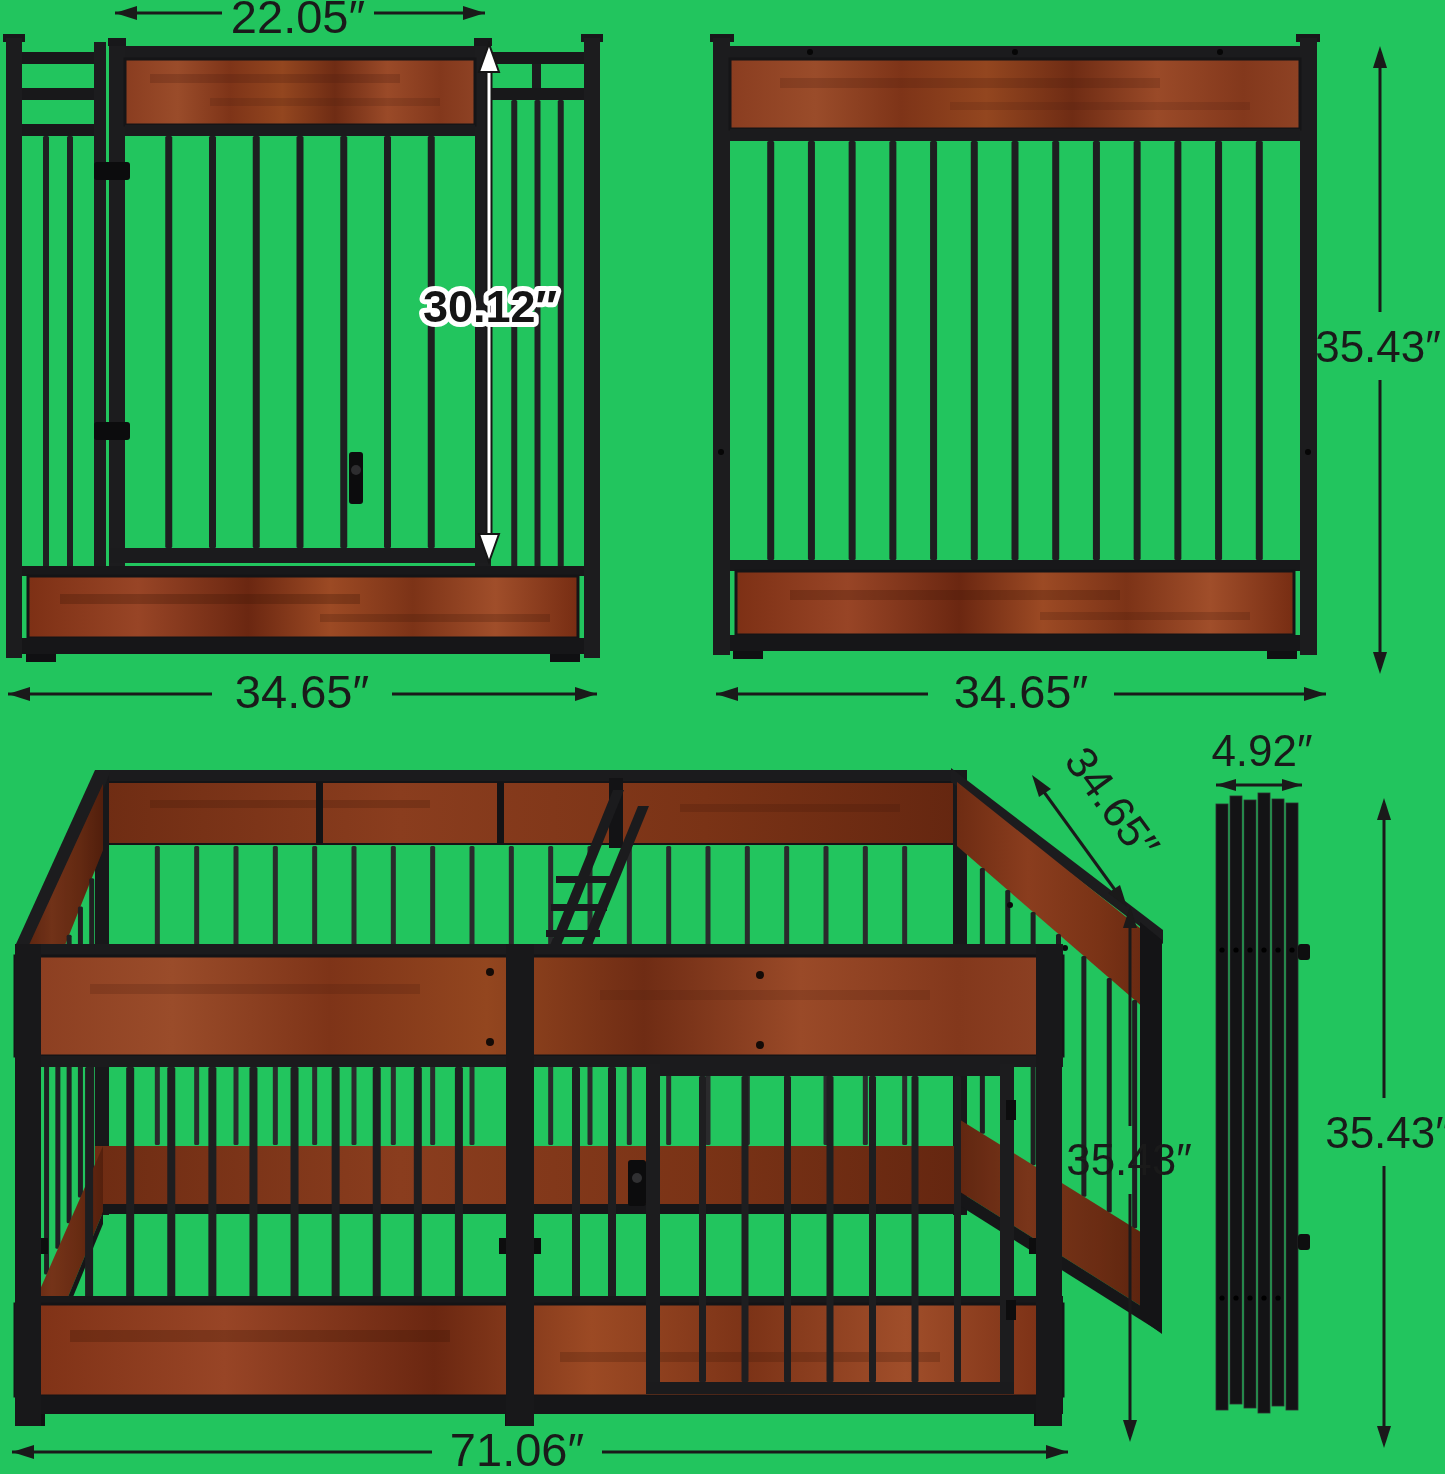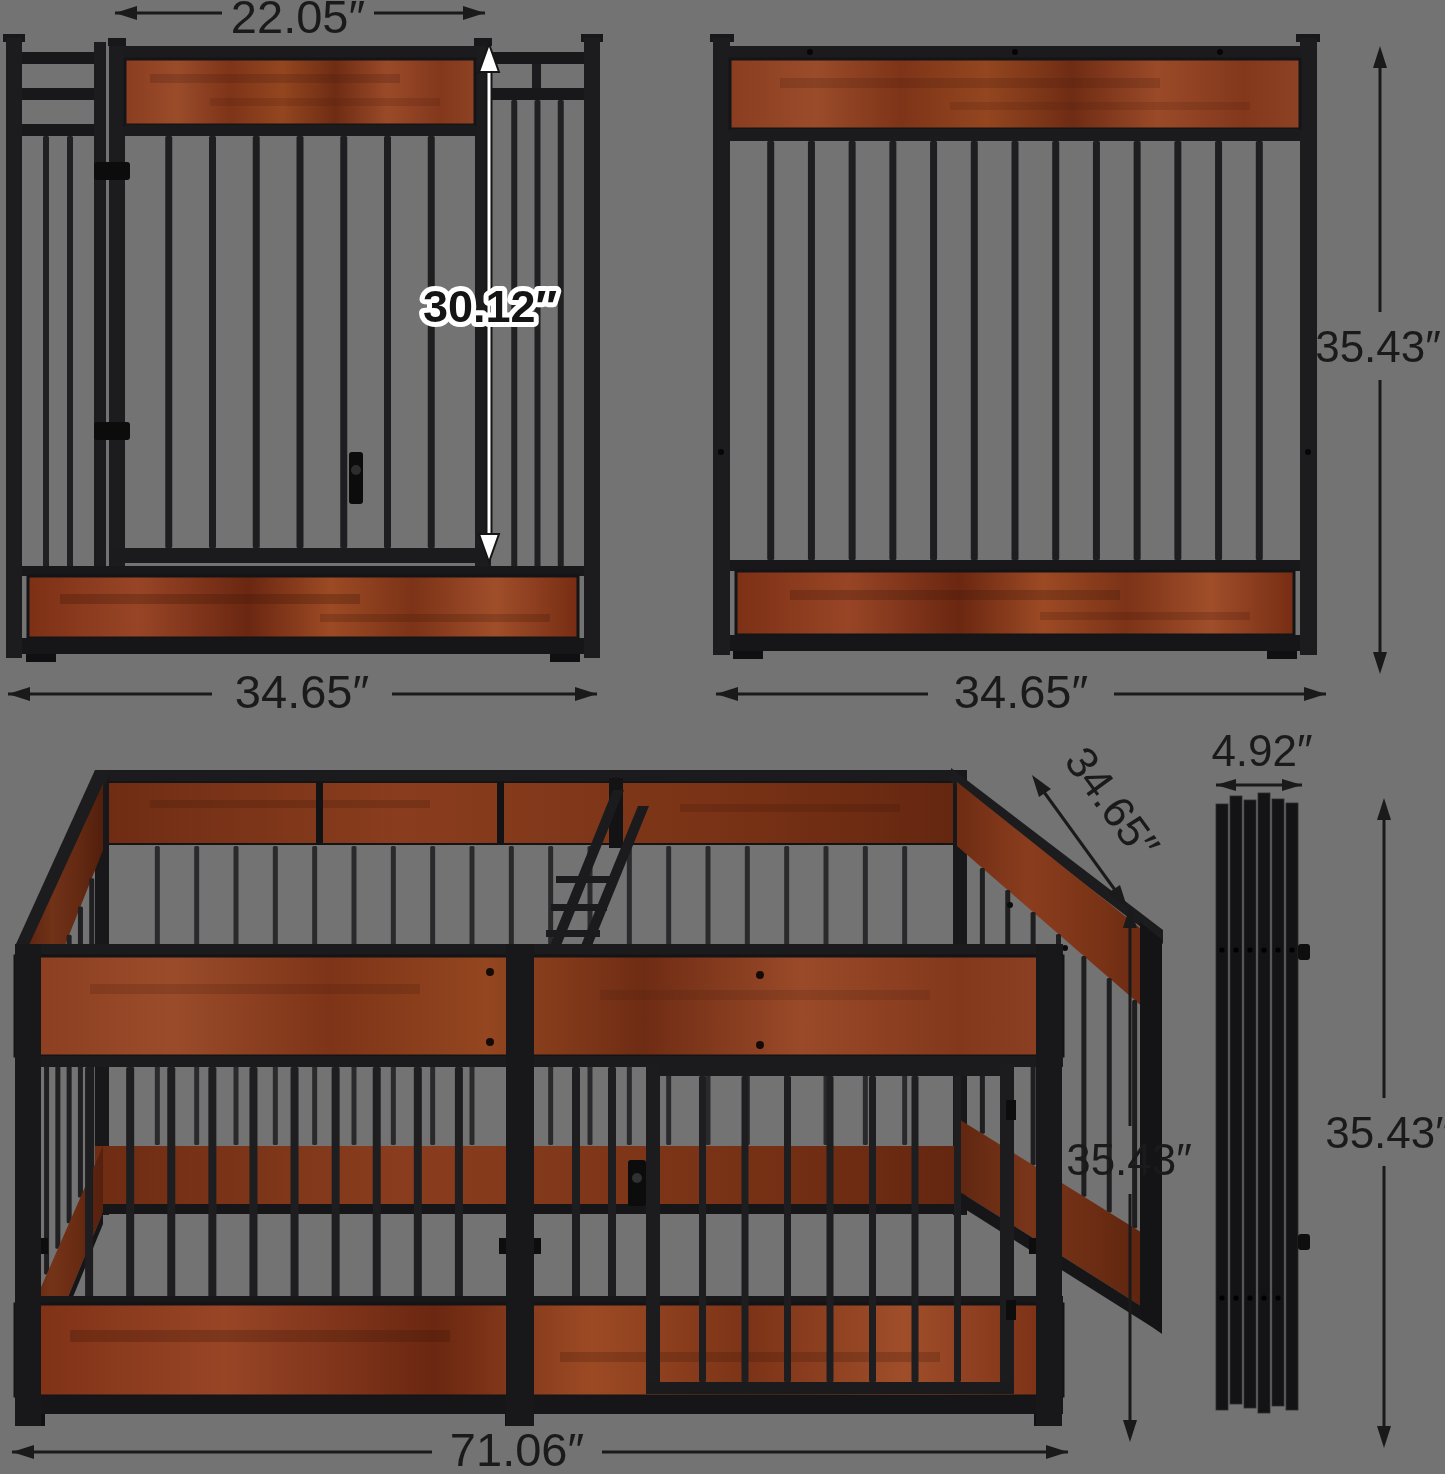--- a/index.html
+++ b/index.html
@@ -1,16 +1,16 @@
 <!DOCTYPE html>
 <html><head>
 <meta charset="utf-8">
 <style>
   html,body{margin:0;padding:0;background:#ffffff;}
-  .canvas{position:relative;width:1445px;height:1474px;background:#737373;overflow:hidden;
+  .canvas{position:relative;width:1445px;height:1474px;background:#22c55e;overflow:hidden;
           font-family:"Liberation Sans", sans-serif;}
   svg{position:absolute;left:0;top:0;}
   .dim{font-family:"Liberation Sans", sans-serif;font-size:47px;fill:#1a1a1a;}
   .dim-mid{font-family:"Liberation Sans", sans-serif;font-size:44px;fill:#1a1a1a;}
   .dim-outline{font-family:"Liberation Sans", sans-serif;font-size:45px;font-weight:600;fill:#141414;
                stroke:#ffffff;stroke-width:10px;paint-order:stroke;stroke-linejoin:round;}
   .arrowline{stroke:#1a1a1a;stroke-width:3;fill:none;}
   .arrowhead{fill:#1a1a1a;stroke:none;}
 </style>
 </head>

